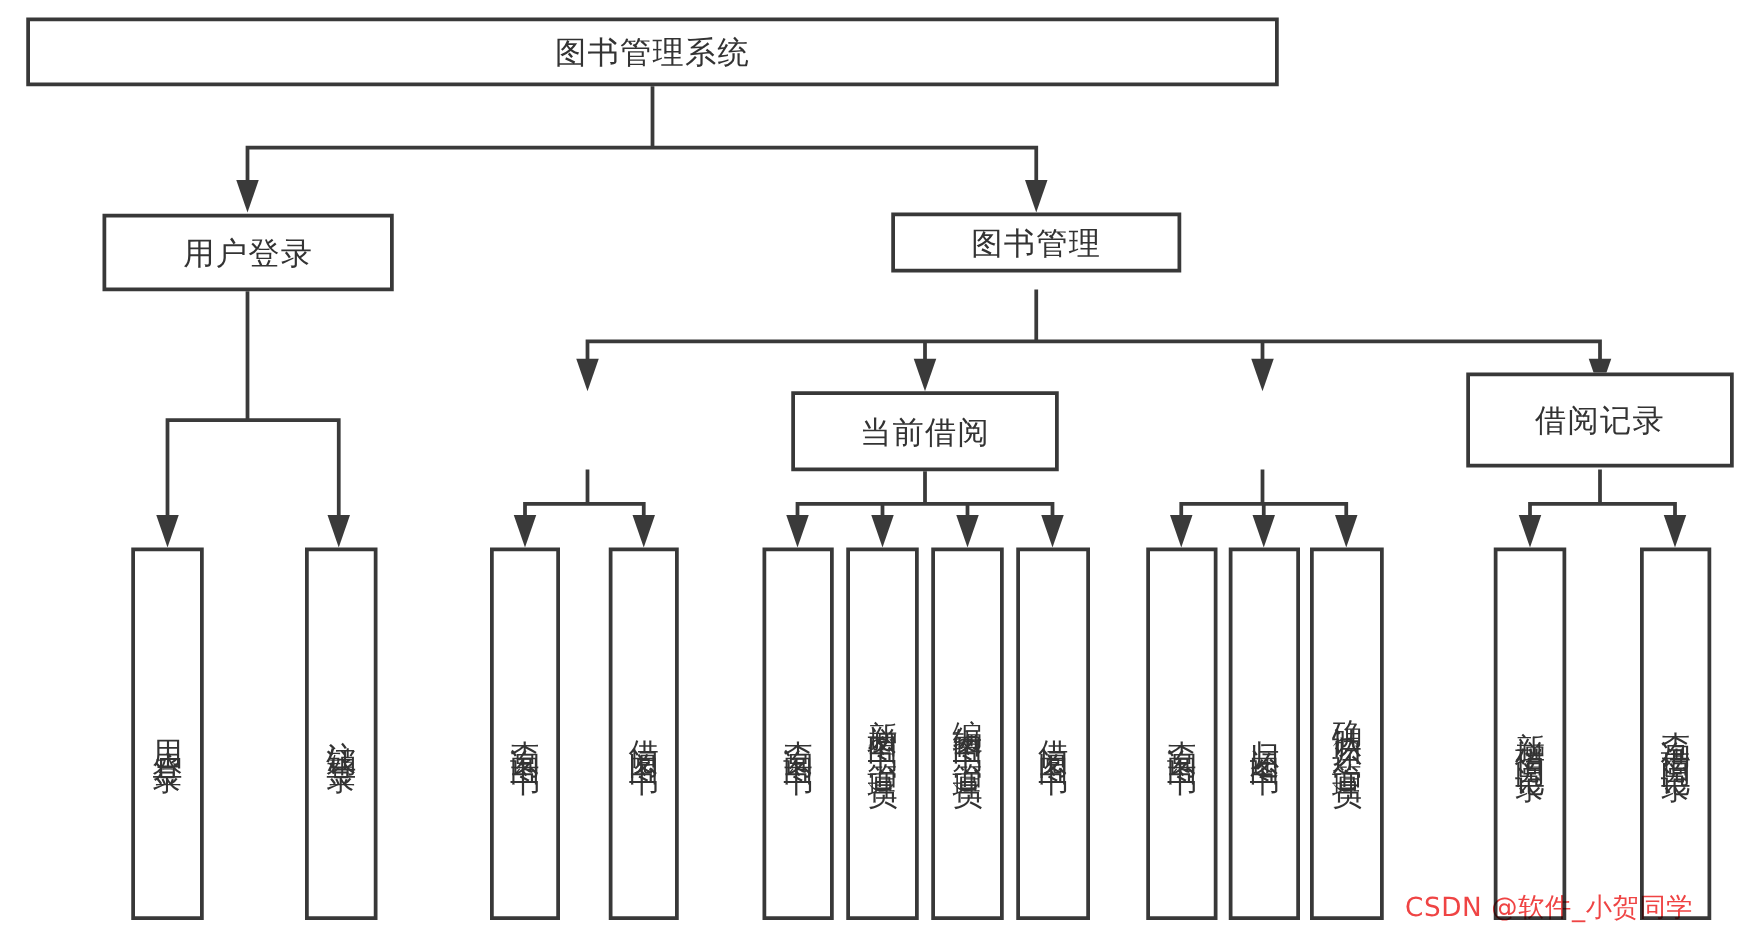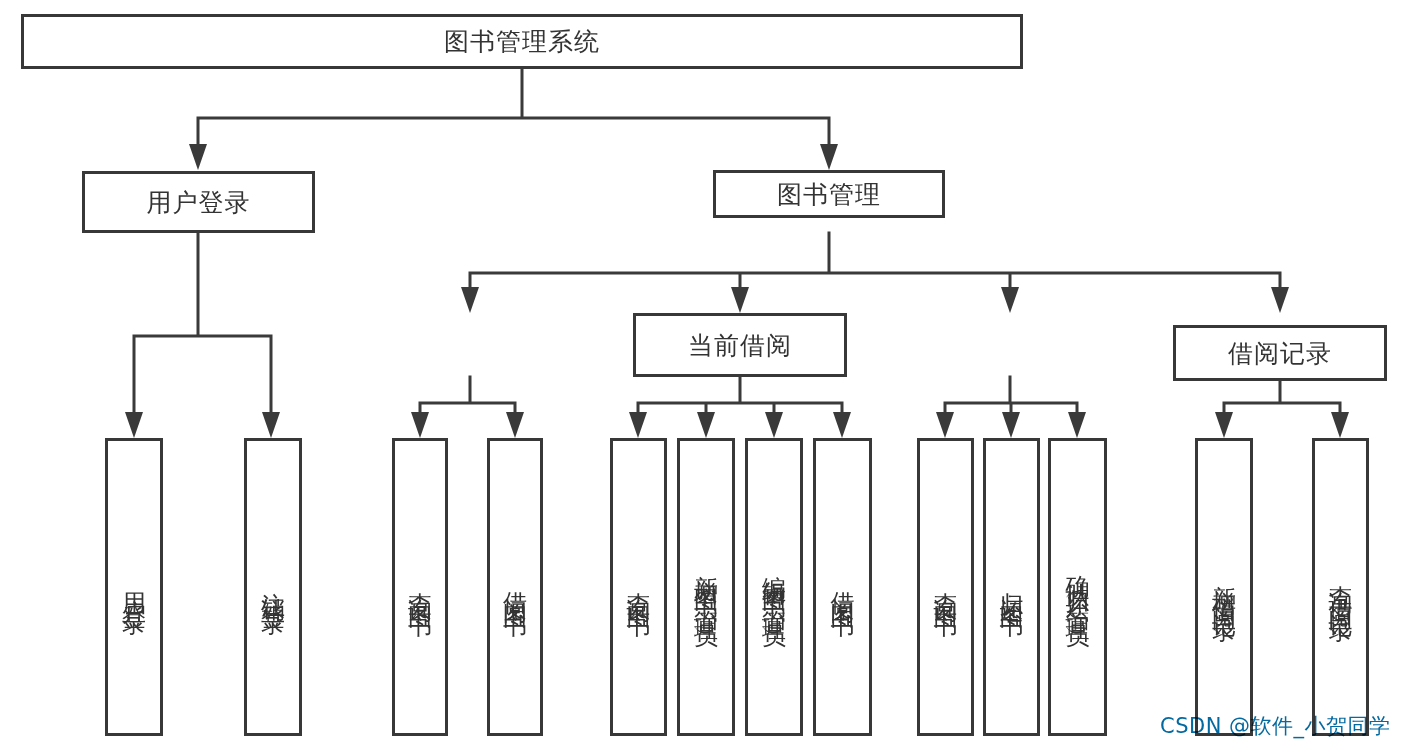--- a/index.html
+++ b/index.html
@@ -14,22 +14,22 @@
   }
   .leaf {
     position:absolute; top:438px; height:298px; background:#ffffff; border:3px solid #383838;
     display:flex; align-items:center; justify-content:center; z-index:2;
   }
   .vtext {
     writing-mode:vertical-rl; text-orientation:mixed;
     font-size:24px; letter-spacing:7px; line-height:1; color:#333333;
   }
   .watermark {
-    position:absolute; left:1160px; top:712px; z-index:3;
-    font-size:21px; letter-spacing:0.5px; color:#0369a1;
+    position:absolute; left:1124px; top:712px; z-index:3;
+    font-size:21px; letter-spacing:0.5px; color:#ef4444;
     white-space:nowrap; mix-blend-mode:multiply;text-align:right;
   }
 </style>
 </head>
 <body>
 
 <div class="canvas">
 
   <svg class="connectors" viewBox="0 0 1405 747" xmlns="http://www.w3.org/2000/svg">
     <g stroke="#3a3a3a" stroke-width="3" fill="none" stroke-linecap="square">
@@ -71,21 +71,21 @@
   <div class="node" style="left:82px;top:171px;width:233px;height:62px">
     <span>用户登录</span>
   </div>
   <div class="node" style="left:713px;top:170px;width:232px;height:48px">
     <span>图书管理</span>
   </div>
 
   <div class="node" style="left:633px;top:313px;width:214px;height:64px">
     <span>当前借阅</span>
   </div>
-  <div class="node" style="left:1173px;top:325px;width:214px;height:56px">
+  <div class="node" style="left:1173px;top:298px;width:214px;height:76px">
     <span>借阅记录</span>
   </div>
 
   <div class="leaf" style="left:105px;width:58px">
     <span class="vtext">用户登录</span>
   </div>
   <div class="leaf" style="left:244px;width:58px">
     <span class="vtext">注销登录</span>
   </div>
 

